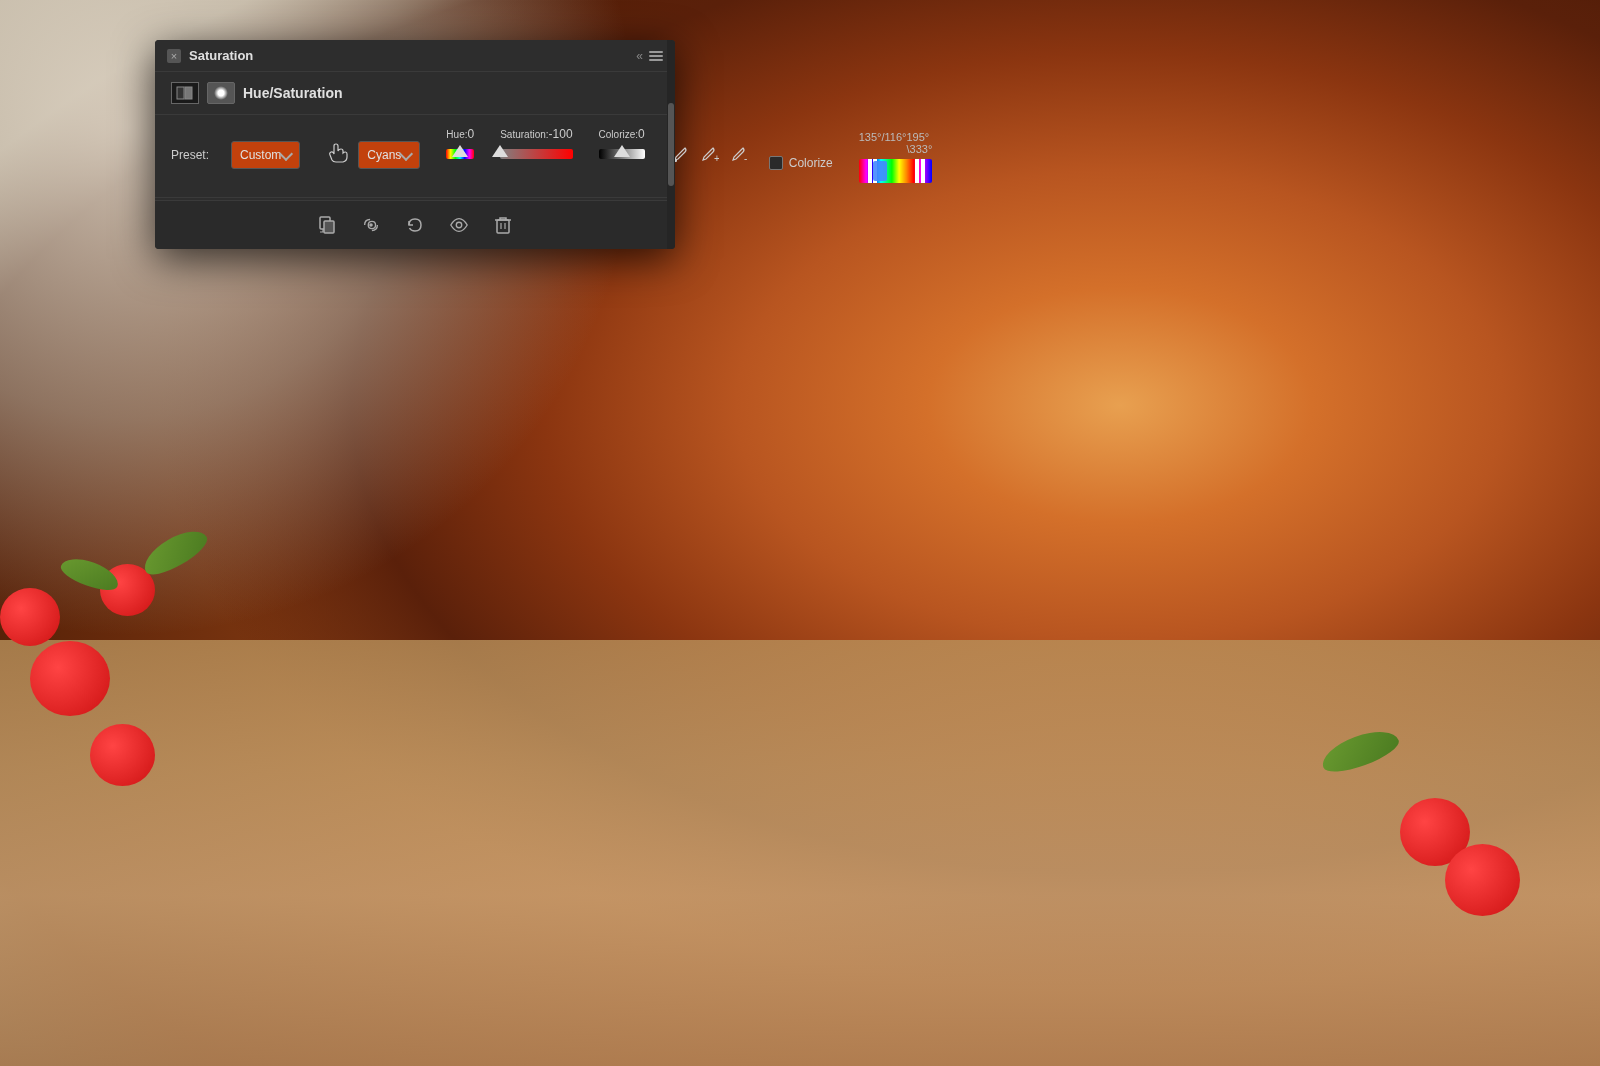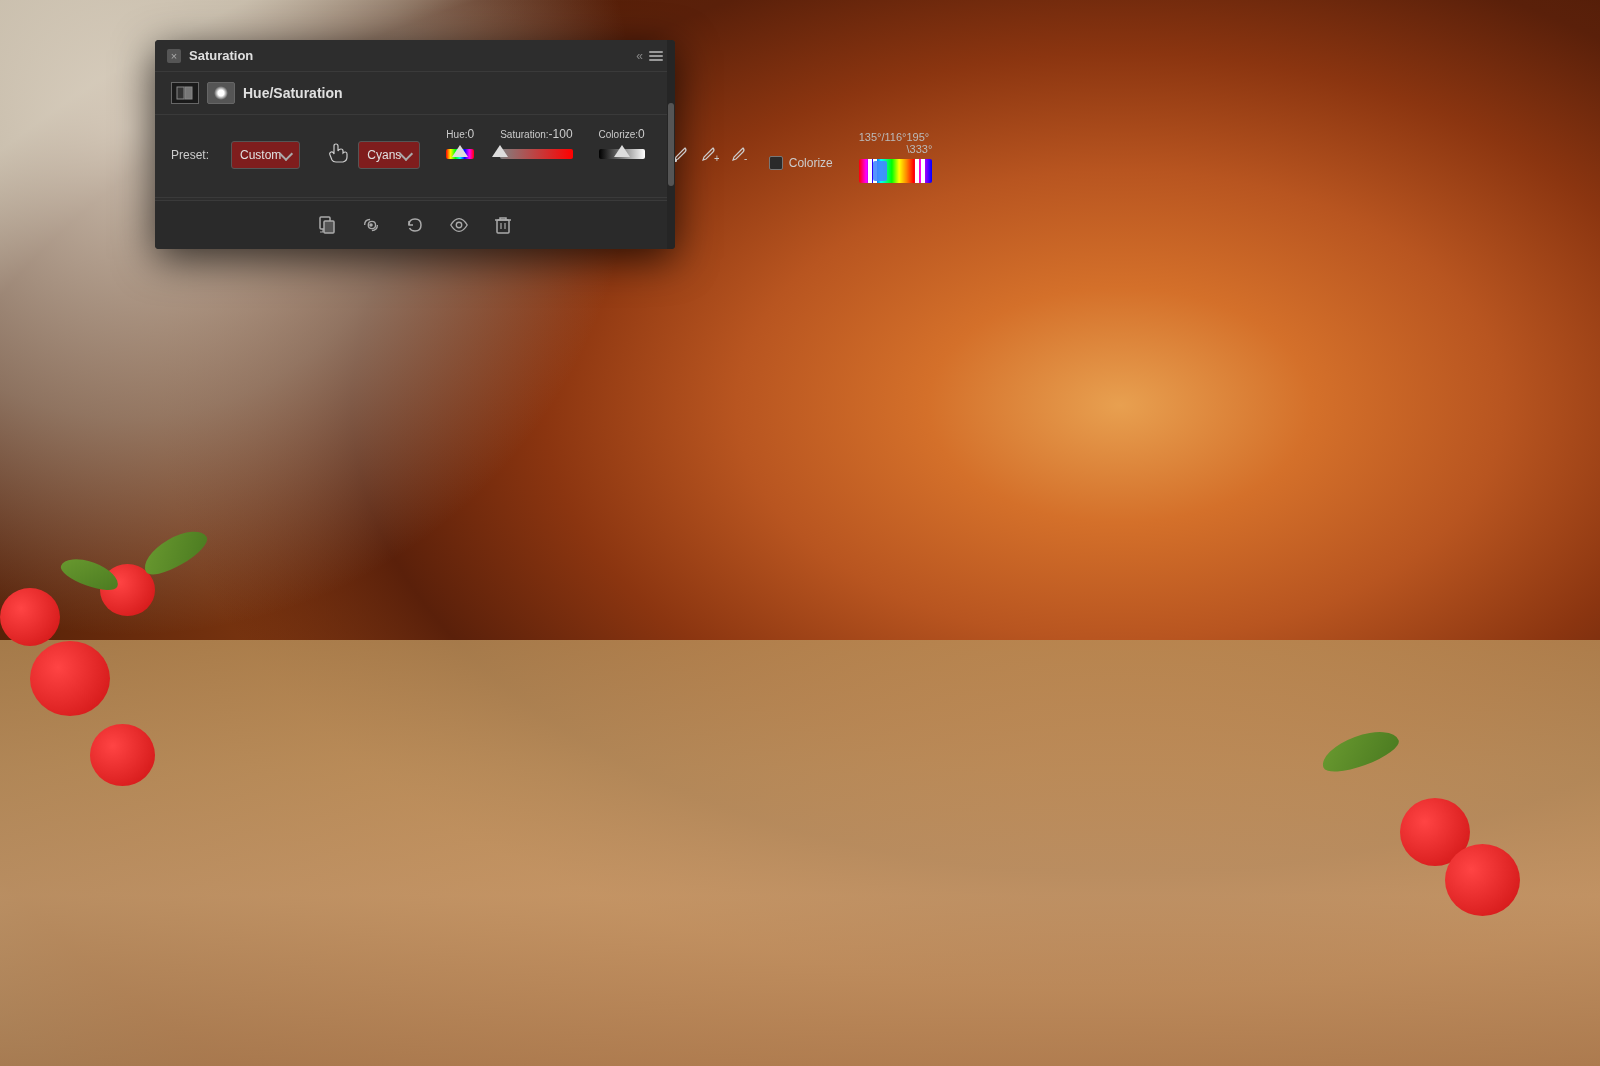--- a/index.html
+++ b/index.html
@@ -187,21 +187,21 @@
     }
 
     .row-label {
       color: #ccc;
       font-size: 12px;
       min-width: 50px;
     }
 
     .dropdown {
       flex: 1;
-      background: #7f1d1d;
+      background: #c2410c;
       border: 1px solid #555;
       border-radius: 3px;
       color: #e0e0e0;
       padding: 6px 8px;
       display: flex;
       align-items: center;
       justify-content: space-between;
       cursor: pointer;
       font-size: 12px;
     }

